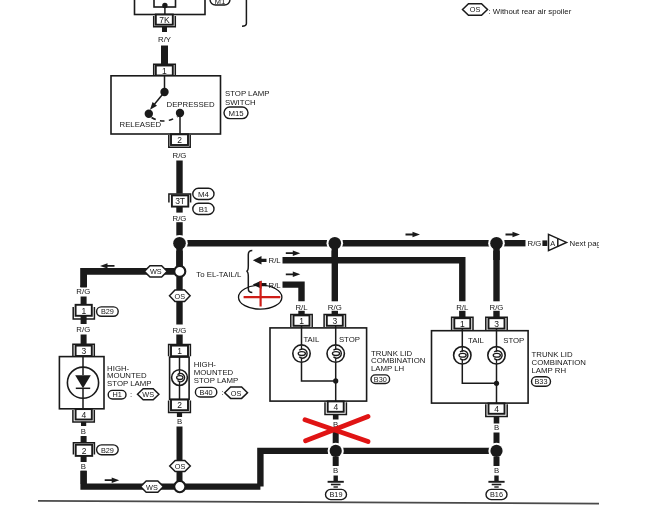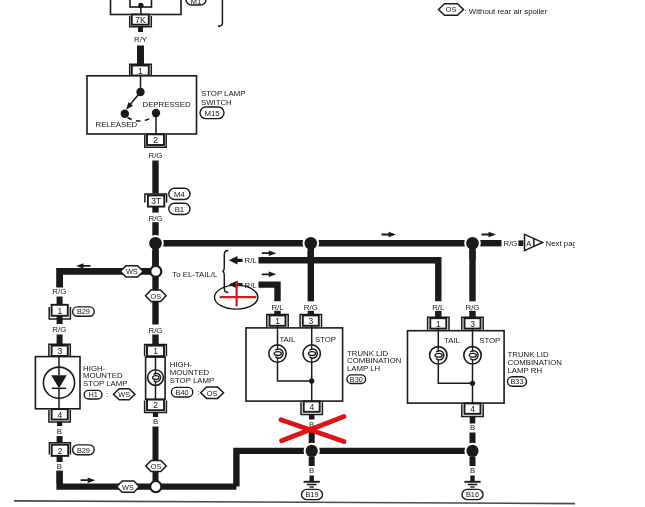--- a/index.html
+++ b/index.html
@@ -1,16 +1,16 @@
 <!DOCTYPE html>
 <html><head>
 <meta charset="utf-8">
 <style>
 html,body{margin:0;padding:0;background:#fff;}
-#pg{position:relative;width:575px;height:507px;background:#ffffff;overflow:hidden;}
+#pg{position:relative;width:575px;height:507px;background:#ffffff;overflow:hidden;margin-left:24px;}
 text{font-family:"Liberation Sans",sans-serif;fill:#161616;}
 .f8{font-size:7.8px;}
 .f7{font-size:7.3px;}
 .n{font-size:8.5px;}
 .th{stroke:#1a1a1a;stroke-width:6.4;fill:none;}
 .t{stroke:#1a1a1a;stroke-width:1.5;fill:none;}
 .bx{stroke:#1a1a1a;stroke-width:1.6;fill:#fff;}
 .cb{stroke:#1a1a1a;stroke-width:1.9;fill:#fff;}
 .br{stroke:#1a1a1a;stroke-width:1.5;fill:none;}
 .st{stroke:#1a1a1a;stroke-width:1.4;fill:#fff;}

